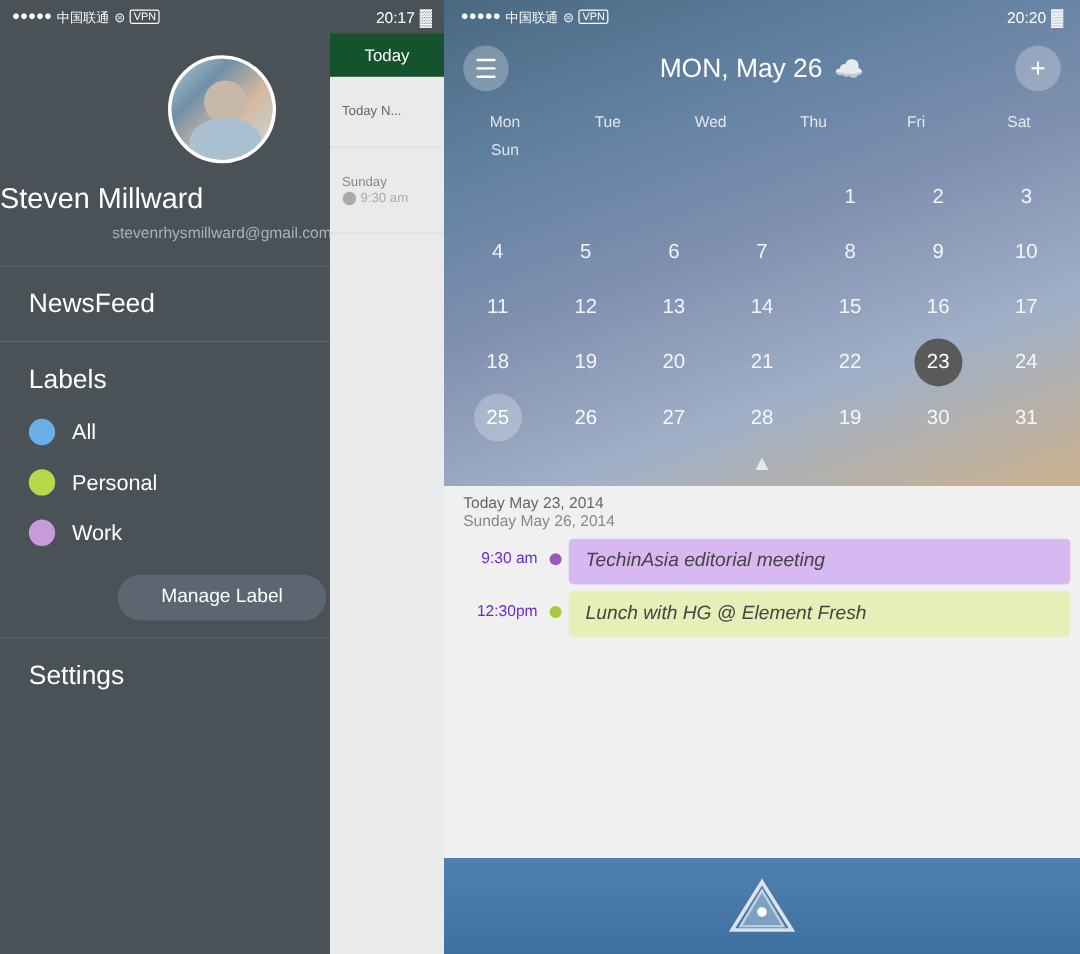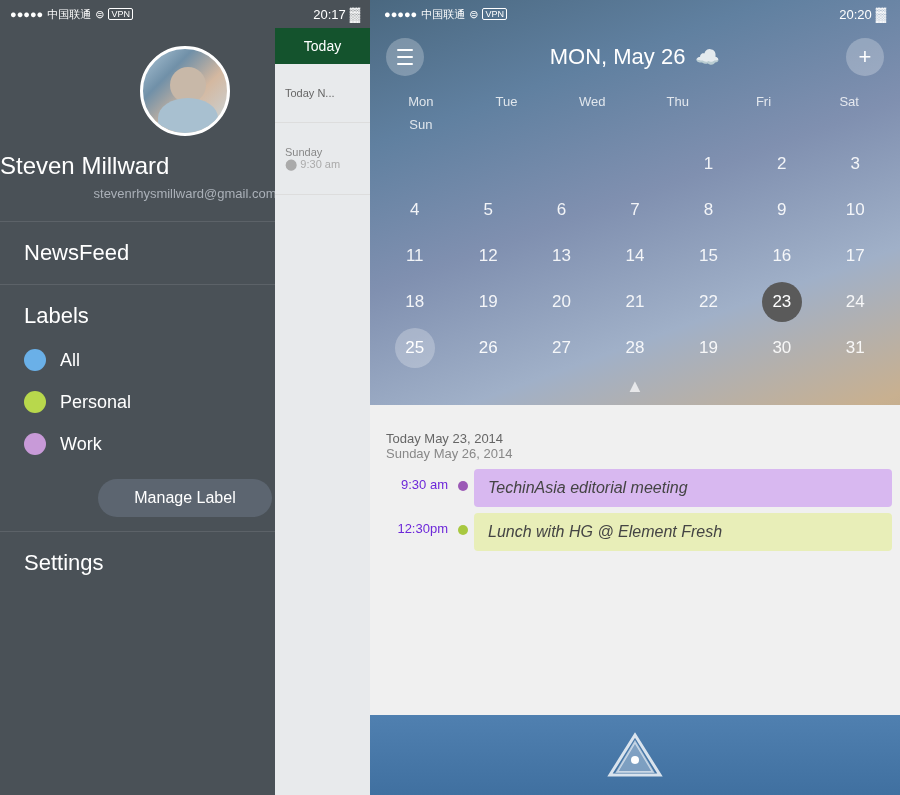--- a/index.html
+++ b/index.html
@@ -345,21 +345,20 @@
 
     .schedule-date-header {
       padding: 6px 16px 2px;
       display: flex;
       flex-direction: column;
     }
 
     .schedule-today {
       font-size: 13px;
       color: #666;
-      margin-top: 20px;
     }
 
     .schedule-sunday {
       font-size: 13px;
       color: #888;
     }
 
     .events-container {
       padding: 6px 0;
     }

